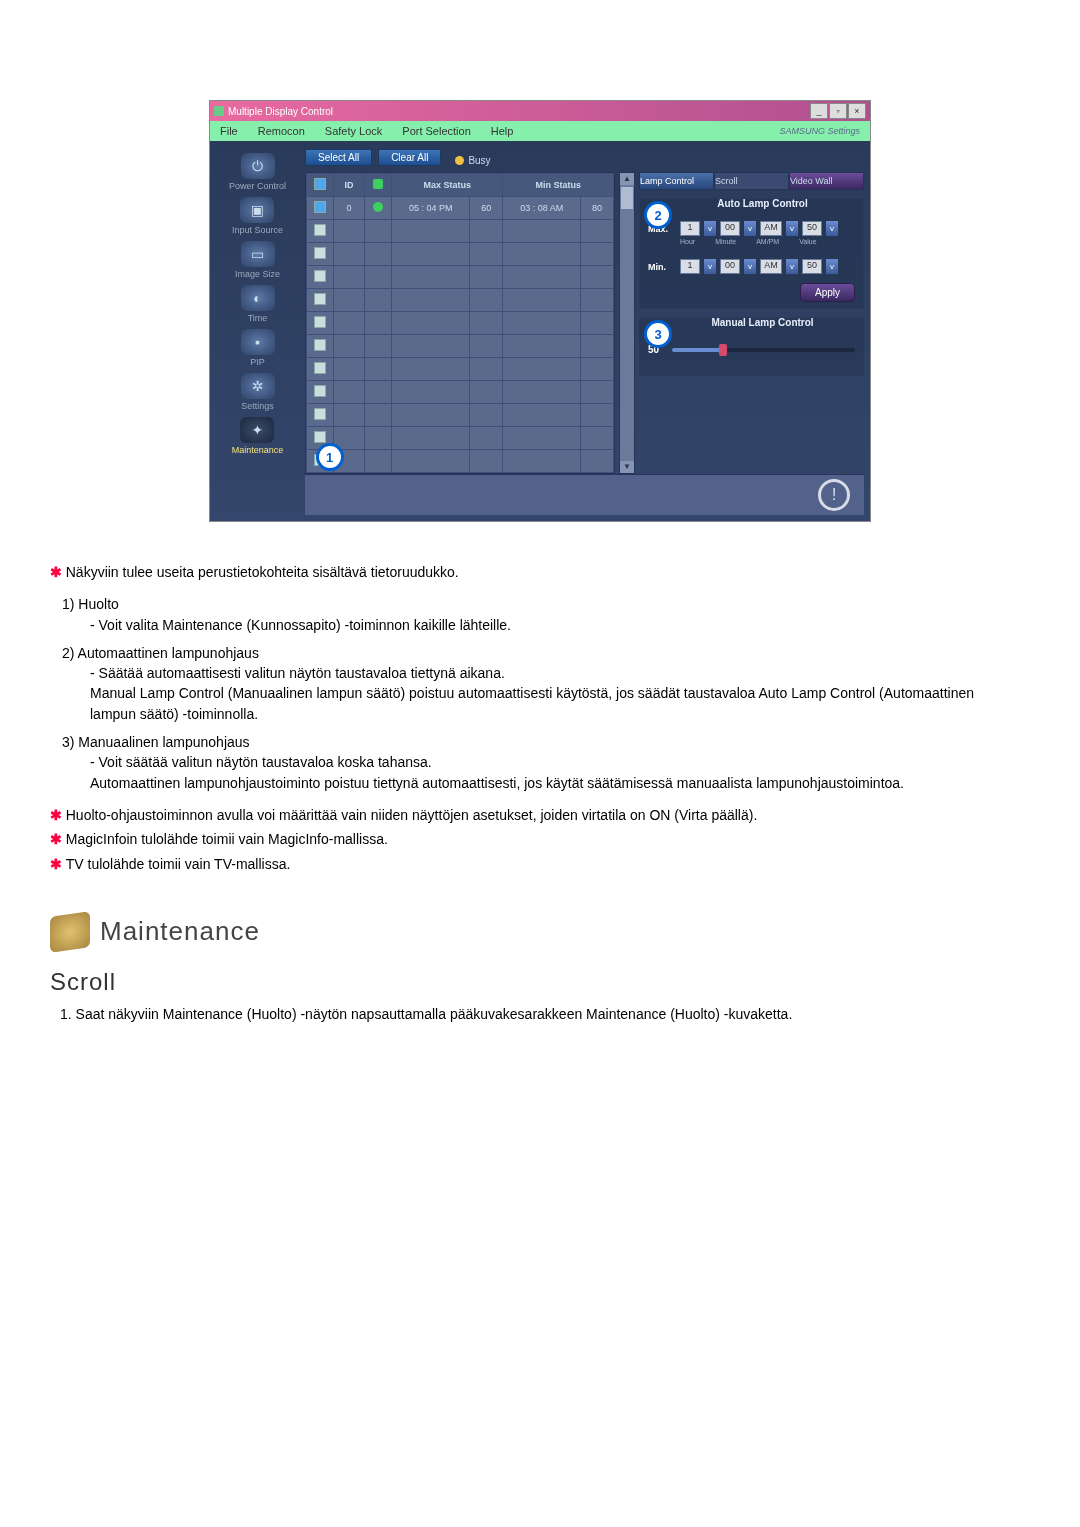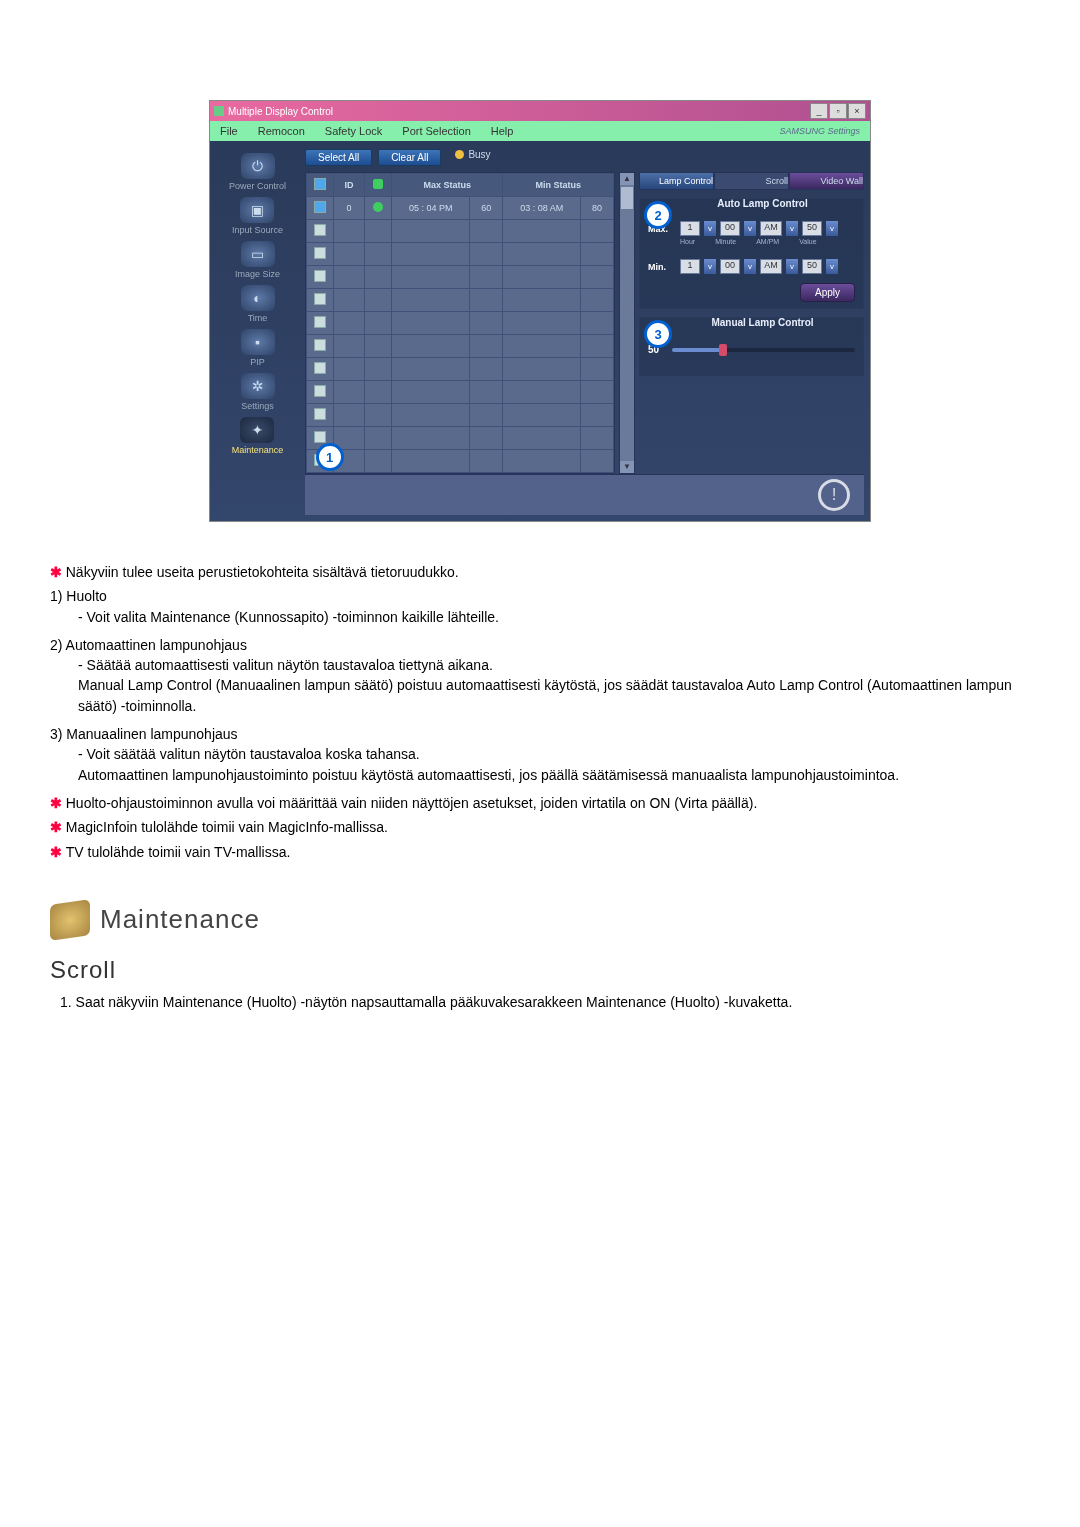--- a/index.html
+++ b/index.html
@@ -13,61 +13,61 @@
 .brand{margin-left:auto;font-size:9px;color:#5a6a8a;font-style:italic;padding-right:8px}
 .body-a{display:flex;background:linear-gradient(#2a3a5a,#33466b);min-height:380px}
 .sidebar{width:95px;padding:10px 0;display:flex;flex-direction:column;align-items:center;gap:2px}
 .sb-item{display:flex;flex-direction:column;align-items:center;font-size:9px;color:#9ab;padding:2px 0}
 .sb-item .ic{width:34px;height:26px;border-radius:6px;background:radial-gradient(#5d7aa8,#2f4368);margin-bottom:2px;display:flex;align-items:center;justify-content:center;color:#cde;font-size:14px}
 .sb-item.hl{color:#f6e27a}
 .sb-item.hl .ic{background:radial-gradient(#3a4a68,#1b2840)}
 .callout{width:22px;height:22px;border-radius:50%;background:#fff;color:#0060d0;border:3px solid #0060d0;font-weight:bold;display:flex;align-items:center;justify-content:center;font-size:13px}
 .c1{position:relative;left:72px;top:-16px}
 .mainp{flex:1;padding:8px 6px 6px 0;display:flex;flex-direction:column}
-.btnrow{display:flex;gap:6px;align-items:flex-start;margin-bottom:6px}
+.btnrow{display:flex;gap:6px;align-items:flex-end;margin-bottom:6px}
 .btn{background:linear-gradient(#3d74b8,#1c4d90);color:#fff;font-size:10px;padding:2px 12px;border:1px solid #1b3a60;border-radius:2px}
 .busy{display:flex;align-items:center;gap:4px;font-size:10px;color:#cde;margin-left:8px}
 .busy .dot{width:9px;height:9px;border-radius:50%;background:#f0c040}
 .cols{display:flex;gap:4px;flex:1}
 .grid{background:#5a6a8c;flex:1;border:1px solid #26345a;font-size:9px;color:#cde}
 .grid table{width:100%;border-collapse:collapse}
 .grid th,.grid td{border:1px solid #415078;padding:3px 4px;text-align:center;height:16px}
 .grid th{background:#46587c;font-weight:bold}
 .cb{width:10px;height:10px;border:1px solid #8aa;display:inline-block;background:#cdd}
 .cb.on{background:#4fa6e8}
 .stat{width:10px;height:10px;border-radius:50%;background:#3fcf60;display:inline-block}
 .scrollcol{width:14px;background:#6a7a9a;border:1px solid #26345a;position:relative}
 .scrollcol .ar{position:absolute;left:0;right:0;height:12px;background:#8494b4;font-size:8px;color:#334;text-align:center;line-height:12px}
 .scrollcol .ar.up{top:0}
 .scrollcol .ar.dn{bottom:0}
 .scrollcol .thumb{position:absolute;left:1px;right:1px;top:14px;height:22px;background:#aebbd0}
 .rpanel{width:225px;display:flex;flex-direction:column;gap:8px}
 .tabs{display:flex}
-.tab{flex:1;font-size:9px;color:#cde;background:#3a4a70;border:1px solid #26345a;padding:3px 0;text-align:right}
+.tab{flex:1;font-size:9px;color:#cde;background:#3a4a70;border:1px solid #26345a;padding:3px 0;text-align:left}
 .tab.act{background:linear-gradient(#4d6fa8,#27477c);color:#fff}
 .tab.end{background:linear-gradient(#6b4d9a,#3a2860)}
 .section{border:1px solid #2a3a5a;background:rgba(30,44,72,.4);padding:8px 8px;font-size:10px;color:#cde;position:relative}
 .sect-t{font-weight:bold;color:#e8eefc;position:absolute;top:-1px;left:30px;right:8px;text-align:center;font-size:10px}
 .section .callout{position:absolute;left:4px;top:2px}
 .trow{display:flex;align-items:center;gap:4px;margin-top:14px;font-size:9px}
 .trow .lab{width:28px;color:#fff;font-weight:bold}
 .numf{width:18px;height:13px;background:#d8dde6;color:#333;font-size:9px;text-align:center;border:1px solid #6a7a9a}
 .dd{width:12px;height:15px;background:linear-gradient(#6a8cd0,#3a5a9a);color:#fff;display:flex;align-items:center;justify-content:center;font-size:8px}
 .subl{font-size:7px;color:#a8b4d0;margin-left:32px;display:flex;gap:20px;margin-top:2px}
 .apply{background:linear-gradient(#6b4d9a,#3a2860);color:#fff;font-size:10px;padding:3px 14px;border:1px solid #2a1f48;border-radius:4px;position:absolute;right:8px;bottom:6px}
 .slider{display:flex;align-items:center;gap:6px;margin-top:18px}
 .slider .val{color:#fff;font-weight:bold;width:18px}
 .slider .track{flex:1;height:4px;background:linear-gradient(90deg,#6a8cd0 28%,#1b2840 28%);position:relative;border-radius:2px}
 .slider .hnd{position:absolute;left:28%;top:-4px;width:8px;height:12px;background:#d74b6a;border-radius:2px;transform:translateX(-50%)}
 .statusbar{height:40px;background:#52628a;border-top:1px solid #26345a;display:flex;align-items:center;justify-content:flex-end;padding:0 14px}
 .exic{width:26px;height:26px;border-radius:50%;border:3px solid #d8dce6;display:flex;align-items:center;justify-content:center;color:#d8dce6;font-size:17px}
 
 .star{color:#ff0040;font-weight:bold;margin-right:4px}
 .bt p,.bt li{font-size:14px;line-height:1.45;margin:4px 0}
-.bt ol{list-style:none;padding:0;margin:0}
+.bt ol{list-style:none;padding:0;margin:12px}
 .bt ol>li{margin-bottom:8px}
 .bt .sub{padding-left:28px}
 h2.maint{font-size:26px;font-weight:normal;color:#444;letter-spacing:1px;display:flex;align-items:center;gap:10px;margin:40px 0 10px}
 h2.maint .micon{width:40px;height:36px;background:radial-gradient(#e2c36e,#a68440);border-radius:6px;transform:skewY(-8deg)}
 h3.scroll{font-size:24px;font-weight:normal;color:#333;margin:18px 0 8px;letter-spacing:1px}
 </style>
 </head>
 <body>
 
 <div class="shot">
@@ -322,21 +322,21 @@
       <div class="sub">- Voit valita Maintenance (Kunnossapito) -toiminnon kaikille lähteille.</div>
     </li>
     <li>
       <div>2)  Automaattinen lampunohjaus</div>
       <div class="sub">- Säätää automaattisesti valitun näytön taustavaloa tiettynä aikana.</div>
       <div class="sub">Manual Lamp Control (Manuaalinen lampun säätö) poistuu automaattisesti käytöstä, jos säädät taustavaloa Auto Lamp Control (Automaattinen lampun säätö) -toiminnolla.</div>
     </li>
     <li>
       <div>3)  Manuaalinen lampunohjaus</div>
       <div class="sub">- Voit säätää valitun näytön taustavaloa koska tahansa.</div>
-      <div class="sub">Automaattinen lampunohjaustoiminto poistuu käytöstä automaattisesti, jos päällä säätämisessä manuaalista lampunohjaustoimintoa.</div>
+      <div class="sub">Automaattinen lampunohjaustoiminto poistuu tiettynä automaattisesti, jos käytät säätämisessä manuaalista lampunohjaustoimintoa.</div>
     </li>
   </ol>
   <p><span class="star">✱</span><span>Huolto-ohjaustoiminnon avulla voi määrittää vain niiden näyttöjen asetukset, joiden virtatila on ON (Virta päällä).</span></p>
   <p><span class="star">✱</span><span>MagicInfoin tulolähde toimii vain MagicInfo-mallissa.</span></p>
   <p><span class="star">✱</span><span>TV tulolähde toimii vain TV-mallissa.</span></p>
 
   <h2 class="maint">
       <span class="micon"></span>
       <span>Maintenance</span>
     </h2>

